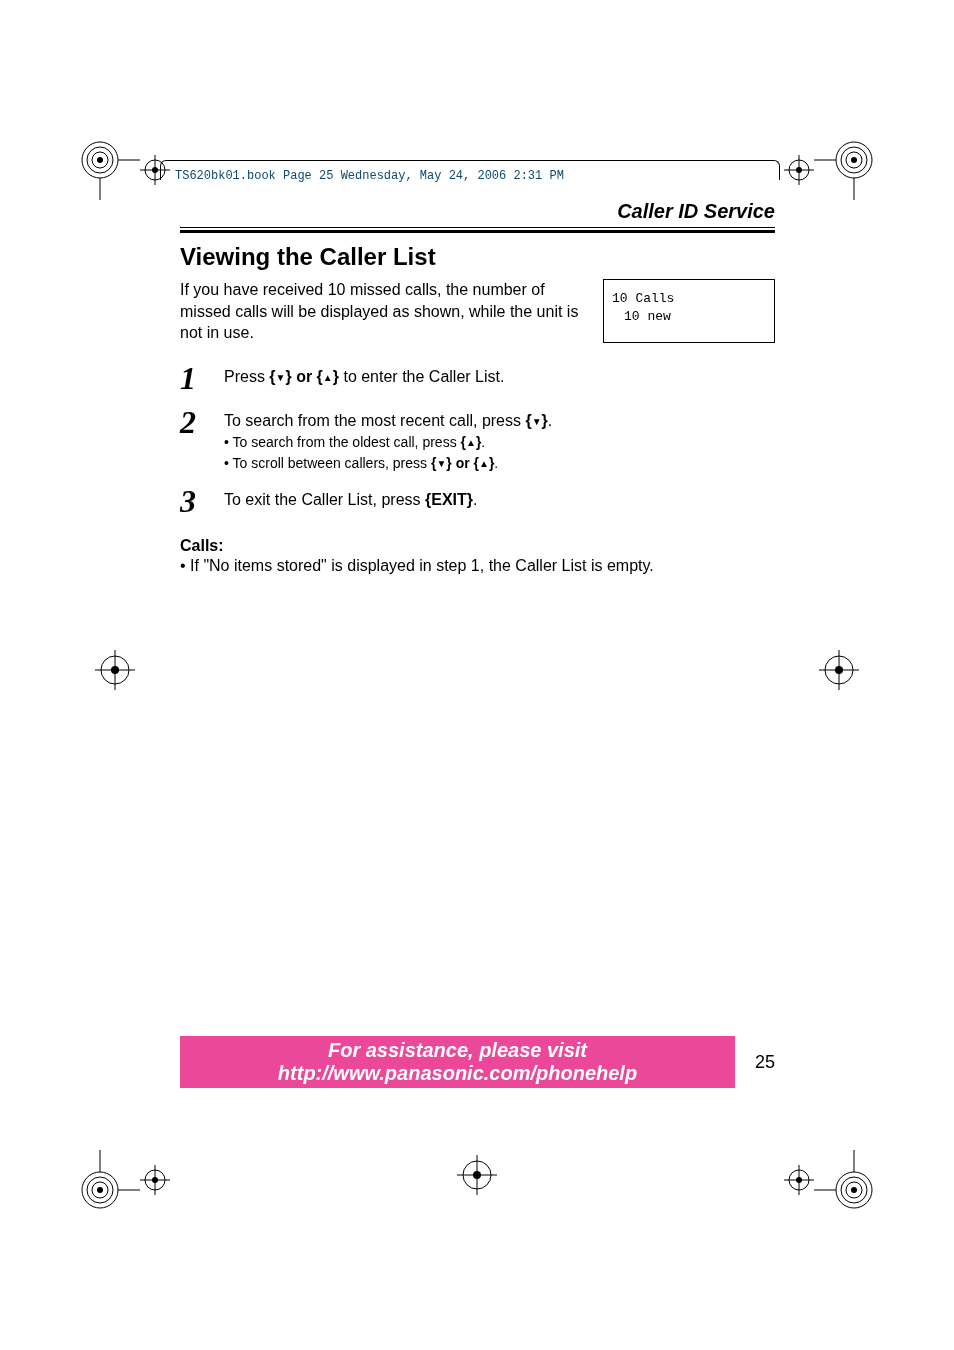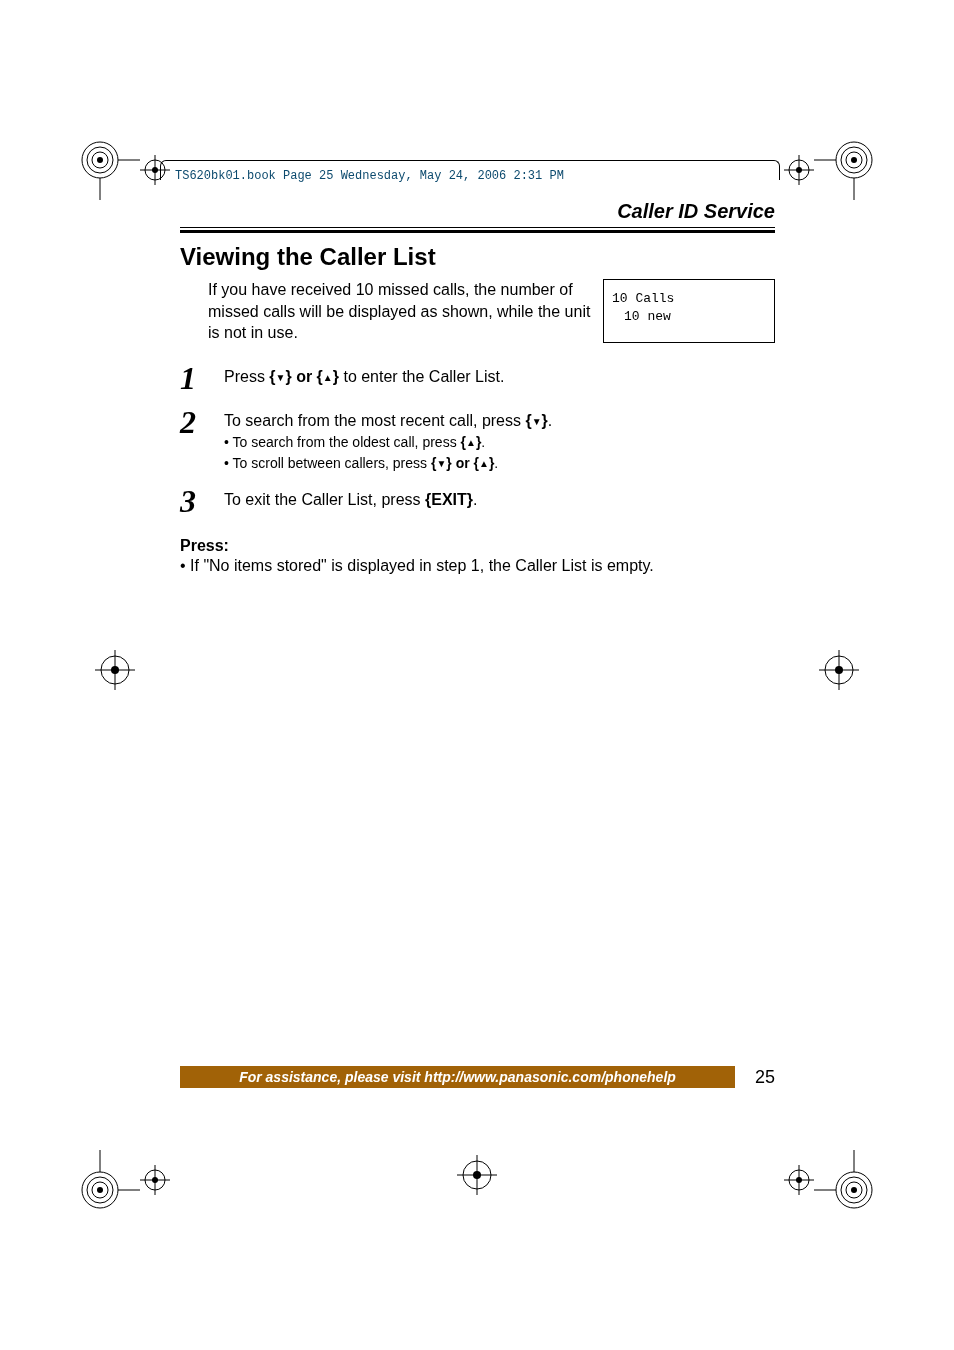--- a/index.html
+++ b/index.html
@@ -81,21 +81,20 @@
   }
 
   .intro-row {
     display: flex;
     gap: 12px;
   }
   .intro-text {
     flex: 1;
     font-size: 16px;
     line-height: 1.35;
-    margin-left: 28px;
   }
   .display-box {
     width: 172px;
     height: 64px;
     border: 1px solid #000;
     padding: 10px 24px 8px 8px;
     font-family: "Courier New", monospace;
     font-size: 13px;
     line-height: 1.4;
   }
@@ -154,25 +153,25 @@
     position: absolute;
     bottom: 262px;
     left: 180px;
     width: 595px;
     display: flex;
     align-items: center;
     gap: 20px;
   }
   .footer-bar {
     flex: 1;
-    background: #a16207;
+    background: #ec4899;
     color: #fff;
     font-style: italic;
     font-weight: bold;
-    font-size: 14px;
+    font-size: 20px;
     text-align: center;
     padding: 3px 20px;
   }
   .footer-page {
     font-size: 18px;
   }
 
   .tri { display:inline-block; font-size: 10px; vertical-align: 1px; }
 </style>
 </head>
@@ -306,21 +305,21 @@
     <div class="step">
       <div class="step-num">3</div>
       <div class="step-body">
         <span>To exit the Caller List, press </span><span class="key"><span class="key-bracket">{</span>EXIT<span class="key-bracket">}</span></span><span>.</span>
       </div>
     </div>
 
   </div>
 
   <div class="note-block">
-    <div class="note-label">Press:</div>
+    <div class="note-label">Calls:</div>
     <div class="note-item">• If "No items stored" is displayed in step 1, the Caller List is empty.</div>
   </div>
 
 </div>
 
 <div class="footer">
   <div class="footer-bar">For assistance, please visit http://www.panasonic.com/phonehelp</div>
   <div class="footer-page">25</div>
 </div>
 

